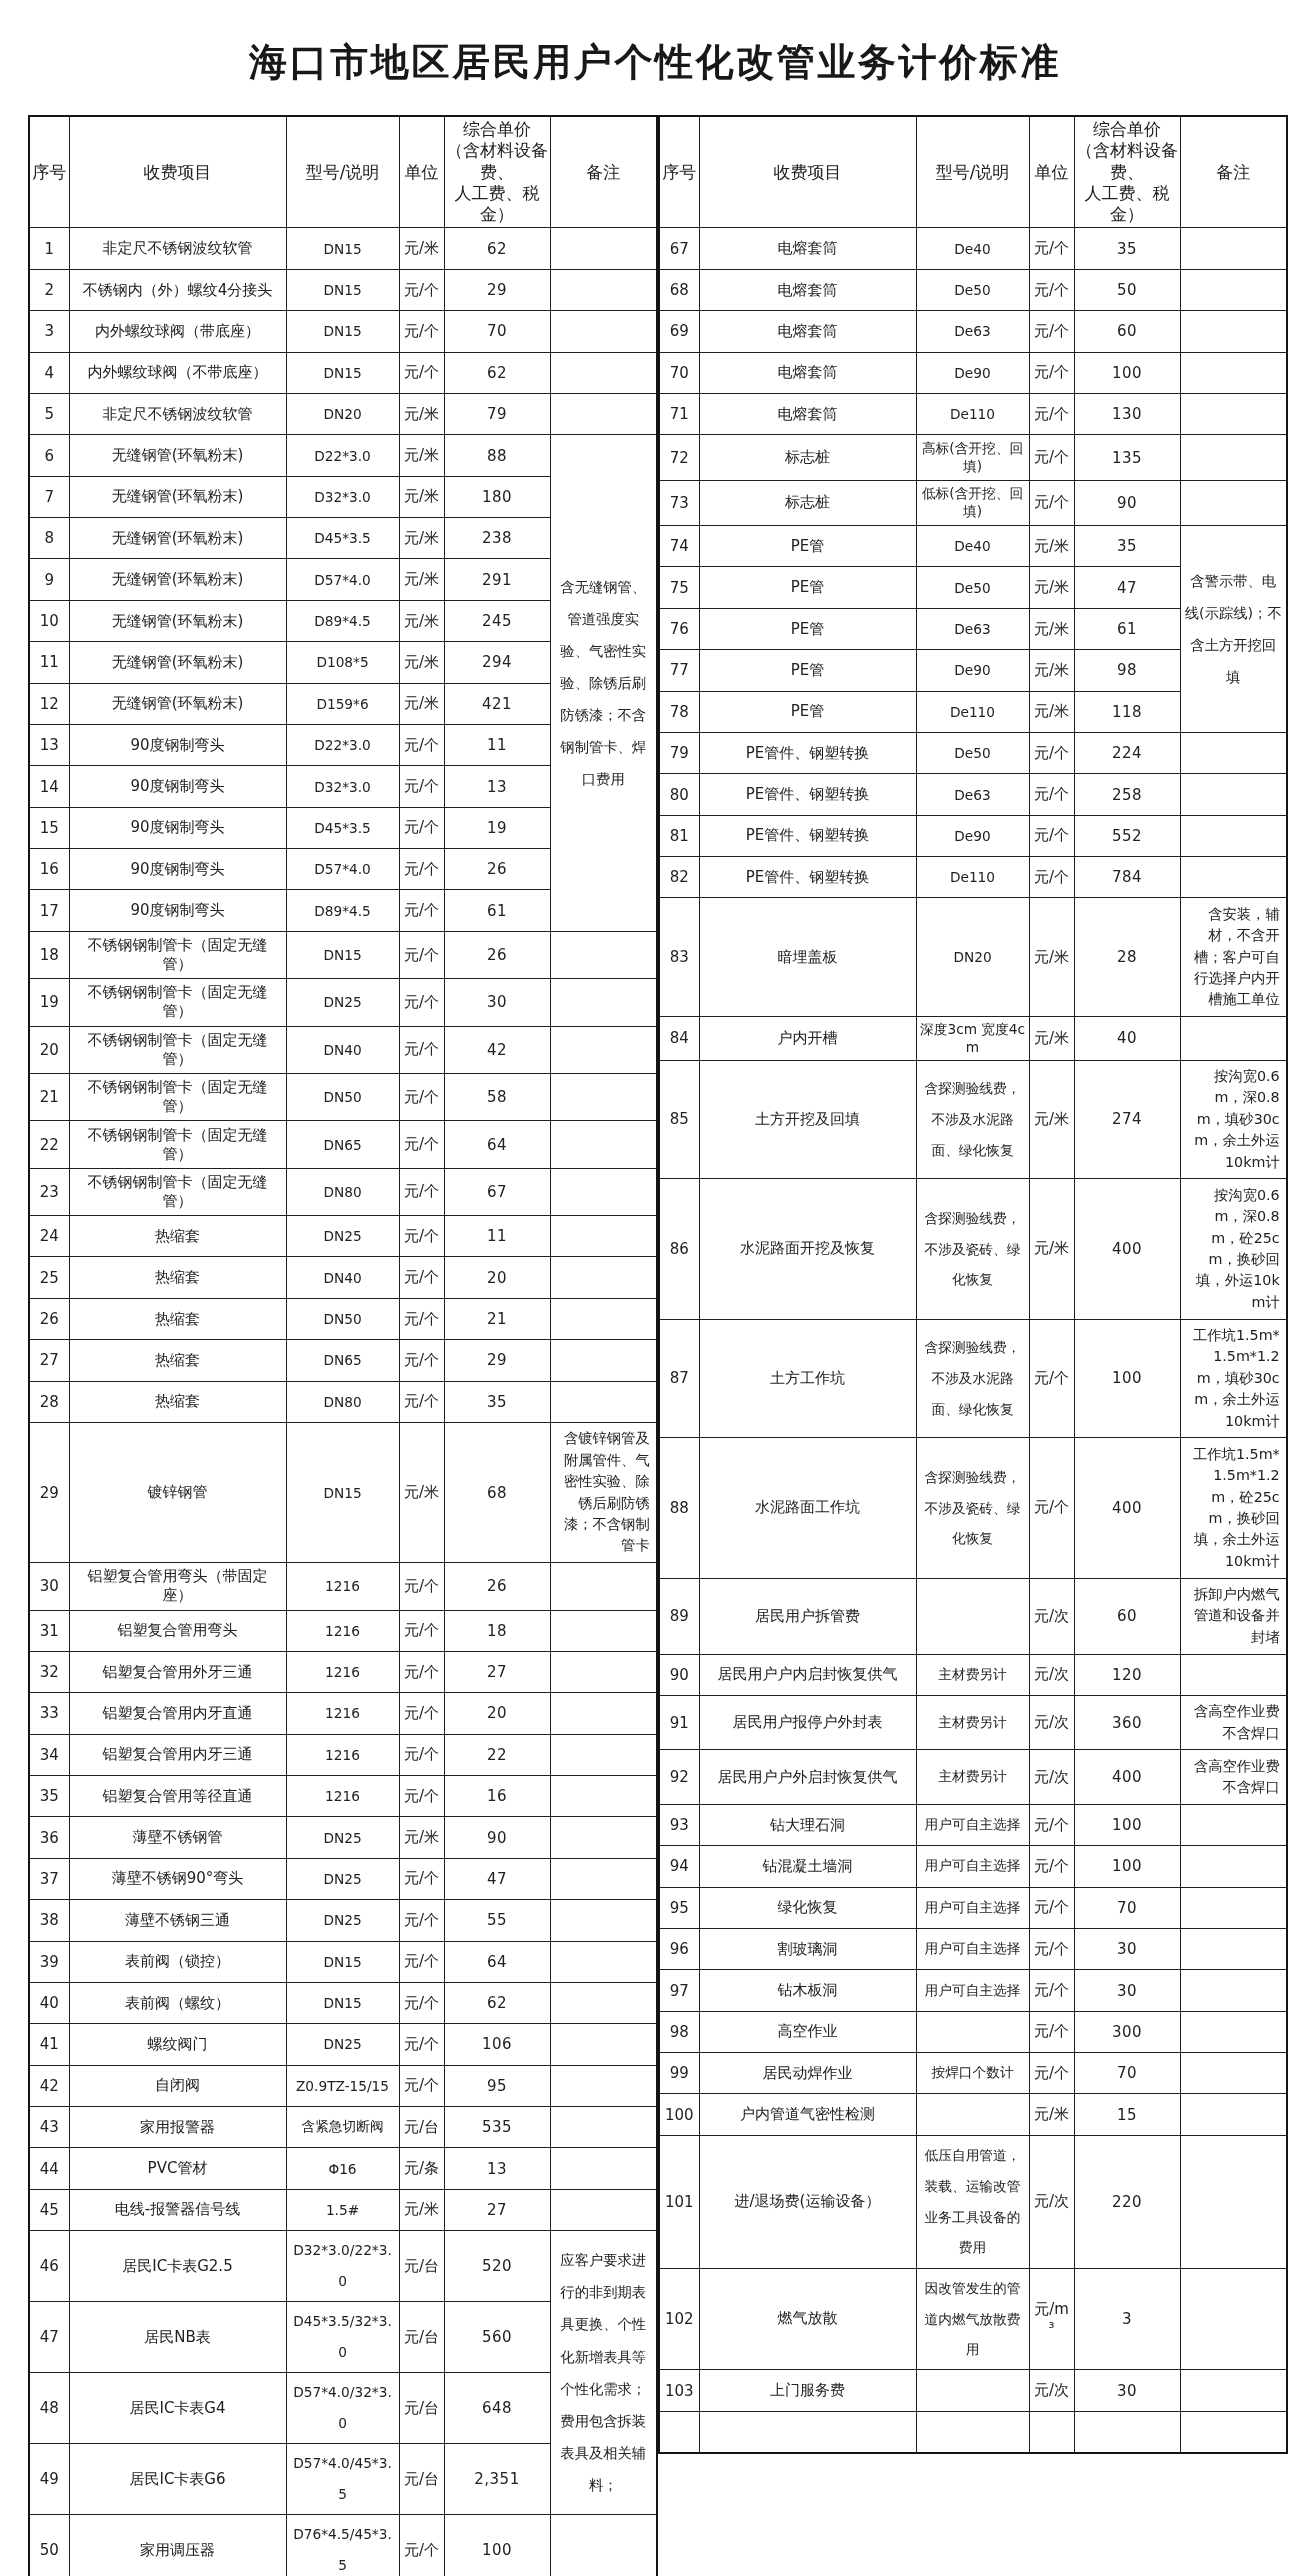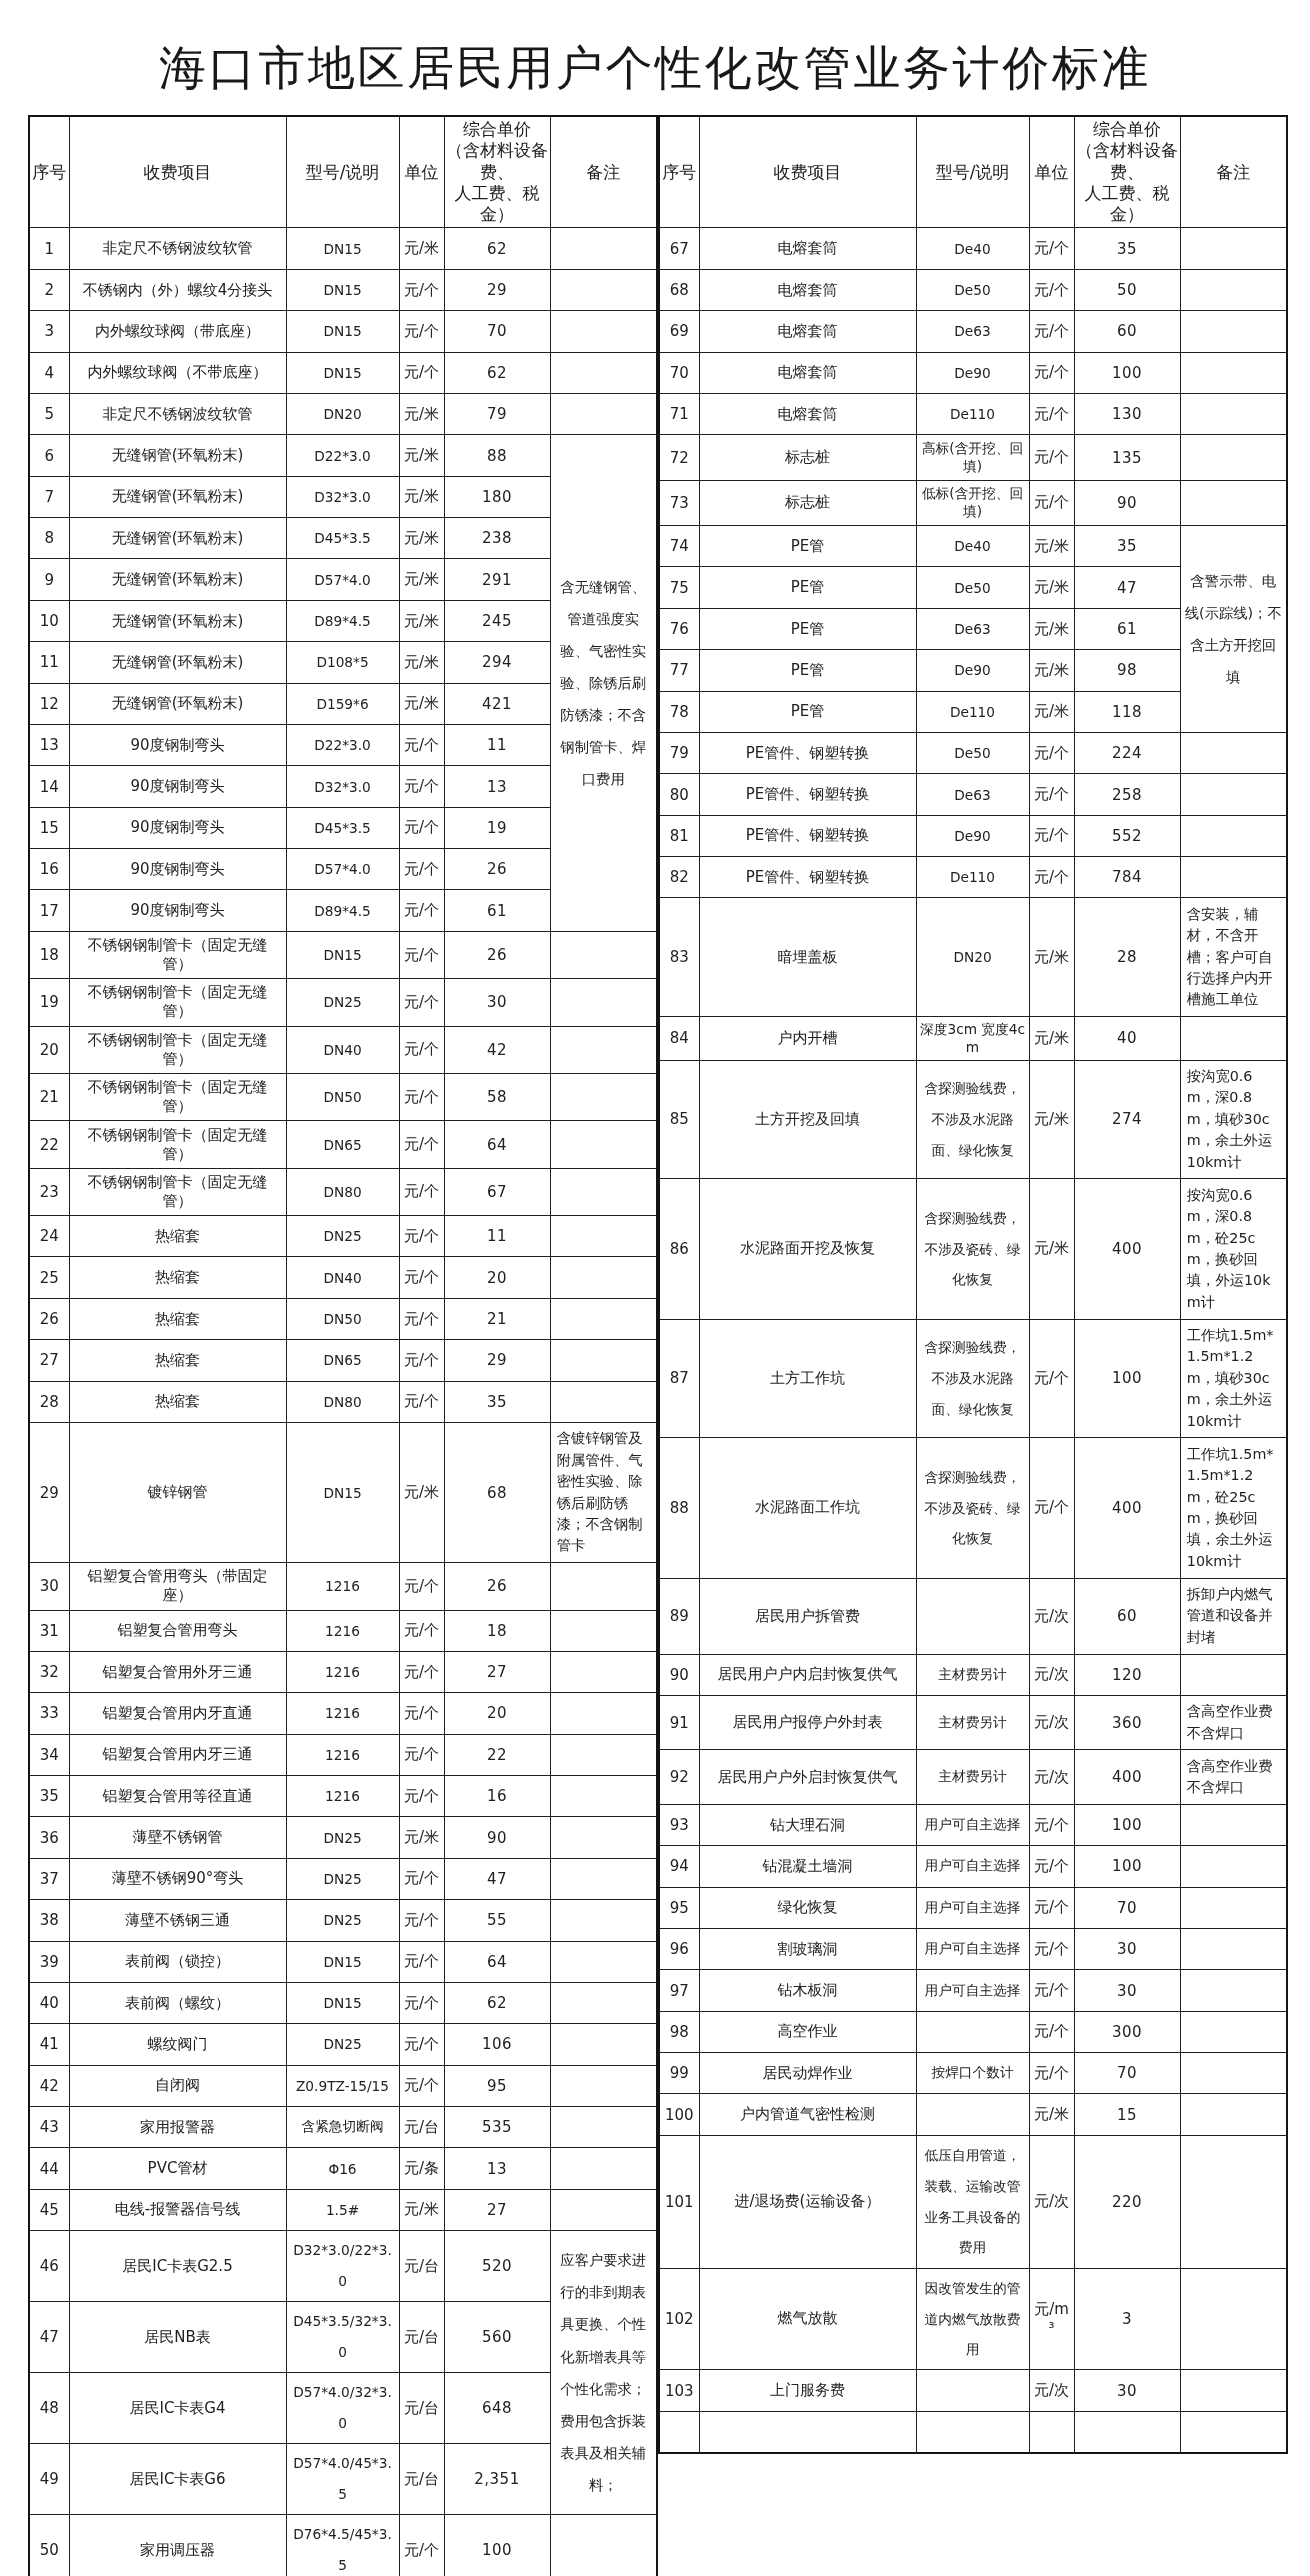--- a/index.html
+++ b/index.html
@@ -1,31 +1,31 @@
 <!DOCTYPE html>
 <html style="font-size:8.5px"><head>
 <meta charset="utf-8">
 <style>
   html,body{margin:0;padding:0;background:#ffffff;}
   .page{position:relative;width:1310px;height:2576px;background:#ffffff;overflow:hidden;
         font-family:"DejaVu Sans","Liberation Sans",sans-serif;color:#1c1c1c;}
   .title{position:absolute;top:37px;left:0;width:100%;text-align:center;
-         font-size:47px;font-weight:normal;letter-spacing:2.6px;color:#181818;}
+         font-size:38px;font-weight:bold;letter-spacing:2.6px;color:#181818;}
   .tables{position:absolute;left:28px;top:115px;width:1254px;display:flex;align-items:flex-start;}
   table{border-collapse:collapse;width:627px;table-layout:fixed;}
   th,td{border:1.1px solid #1f1f1f;border-top-width:1.6px;border-bottom-width:1.6px;
         text-align:center;vertical-align:middle;font-size:15px;color:#212121;
         padding:4.2px 3.2px;word-break:break-all;}
   table{border:2.1px solid #141414;}
   thead th{height:55px;font-weight:normal;font-size:17px;white-space:pre-line;line-height:1.25;padding:2.1px 1.1px;}
   tbody td{height:32px;}
   td.spec{font-size:13.7px;}
   td.remark{font-size:14.3px;}
   td.spread{line-height:2.25;white-space:pre-line;}
-  td.tight{line-height:1.5;text-align:left;padding:5.3px 6.3px;white-space:pre-line;margin-top:18px;}
+  td.tight{line-height:1.5;text-align:right;padding:5.3px 6.3px;white-space:pre-line;margin-top:18px;}
   td.price{letter-spacing:0.5px;}
   .footnote{position:absolute;left:28px;top:2407px;width:1254px;font-size:17.4px;
             color:#242424;letter-spacing:0.5px;}
   .footer{position:absolute;left:0;bottom:0;width:1310px;height:109px;}
   .logo-group{position:absolute;right:38px;top:50%;transform:translateY(-50%);
               display:flex;align-items:center;gap:13.7px;}
   .logo-mark{position:relative;width:45px;height:56px;border-radius:50%;overflow:hidden;}
   .logo-red{position:absolute;left:0;top:0;width:45px;height:56px;border-radius:50%;}
   .logo-blue{position:absolute;left:5.8px;top:14.3px;width:34px;height:40px;border-radius:50%;}
   .logo-tan{position:absolute;left:12px;top:30px;width:21px;height:27.5px;border-radius:50%;}

